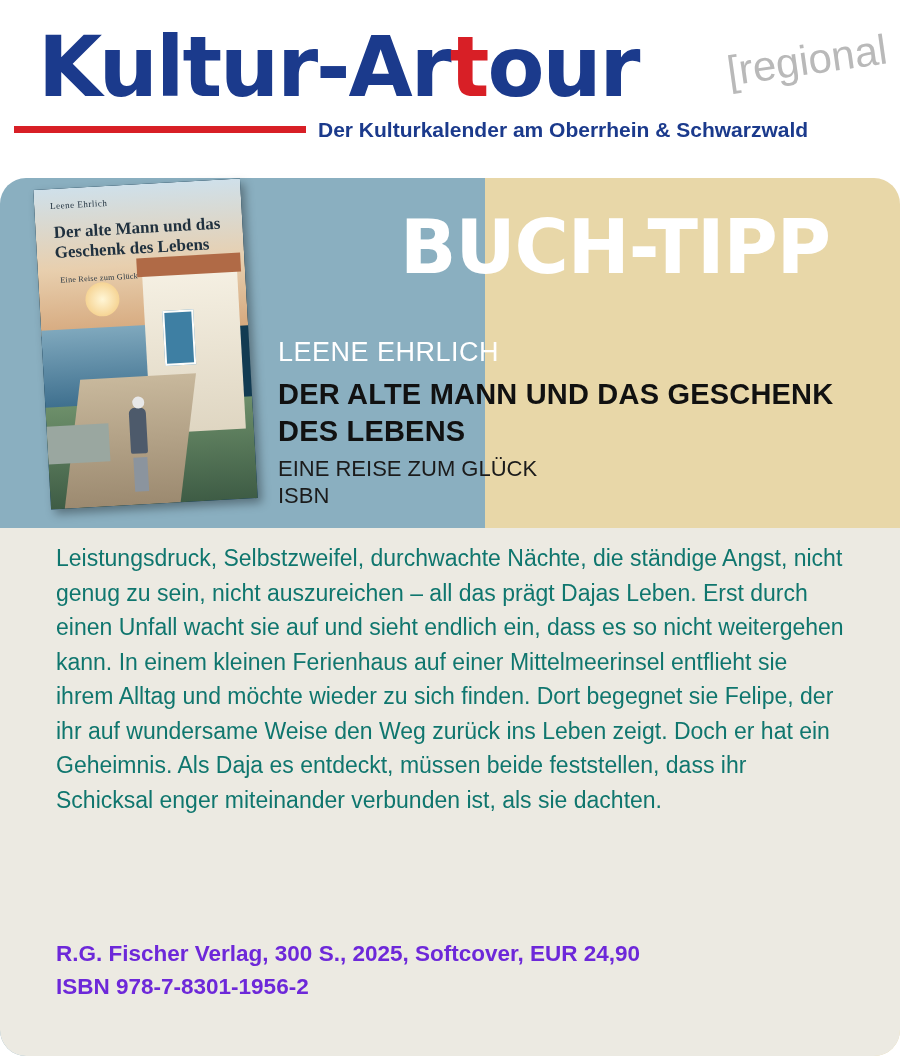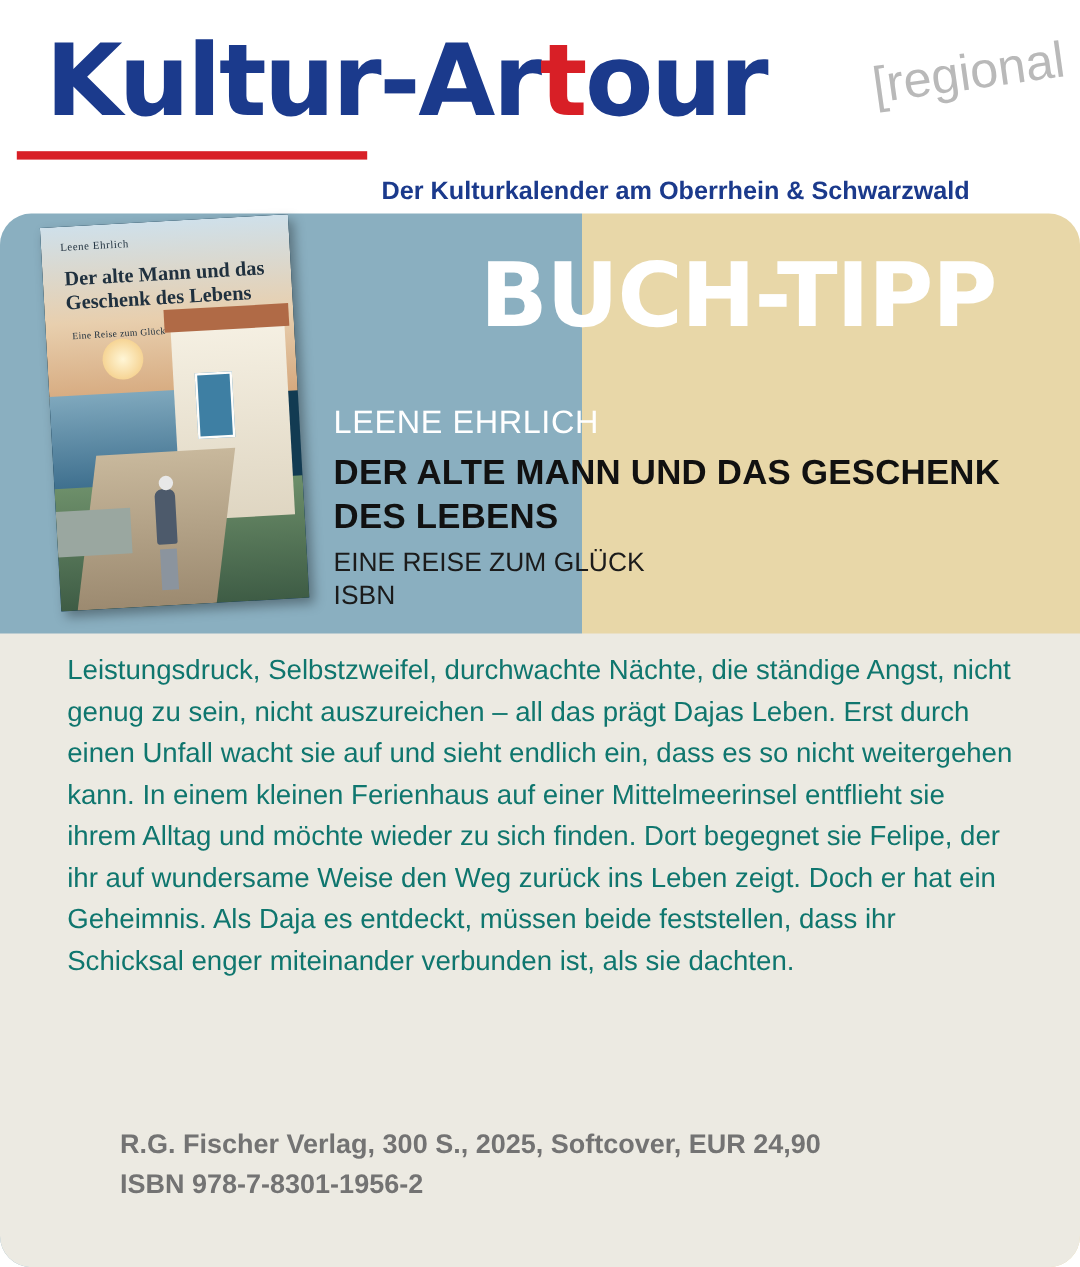--- a/index.html
+++ b/index.html
@@ -50,21 +50,20 @@
   }
   .logo-sub {
     position: absolute;
     left: 318px;
     top: 118px;
     font-family: "Liberation Sans", sans-serif;
     font-size: 21px;
     font-weight: bold;
     color: #1b3a8c;
     white-space: nowrap;
-    margin-top: 30px;
   }
   .regional {
     position: absolute;
     left: 724px;
     top: 48px;
     font-family: "Liberation Sans", sans-serif;
     font-size: 42px;
     color: #b9b9b9;
     transform: rotate(-8deg);
     transform-origin: left top;
@@ -262,23 +261,22 @@
     line-height: 1.5;
     color: #0f766e;
   }
   .pubinfo {
     position: absolute;
     left: 56px;
     top: 760px;
     width: 790px;
     font-size: 22.5px;
     font-weight: bold;
-    color: #737373;
+    color: #6d28d9;
     line-height: 1.45;
-    margin-left: 44px;
   }
 </style>
 </head>
 <body>
 
 <div class="masthead">
   <div class="logo-wrap">
     <div class="logo-text"><span>Kultur-Ar</span><span class="accent">t</span><span>our</span></div>
   </div>
   <div class="logo-rule"></div>

